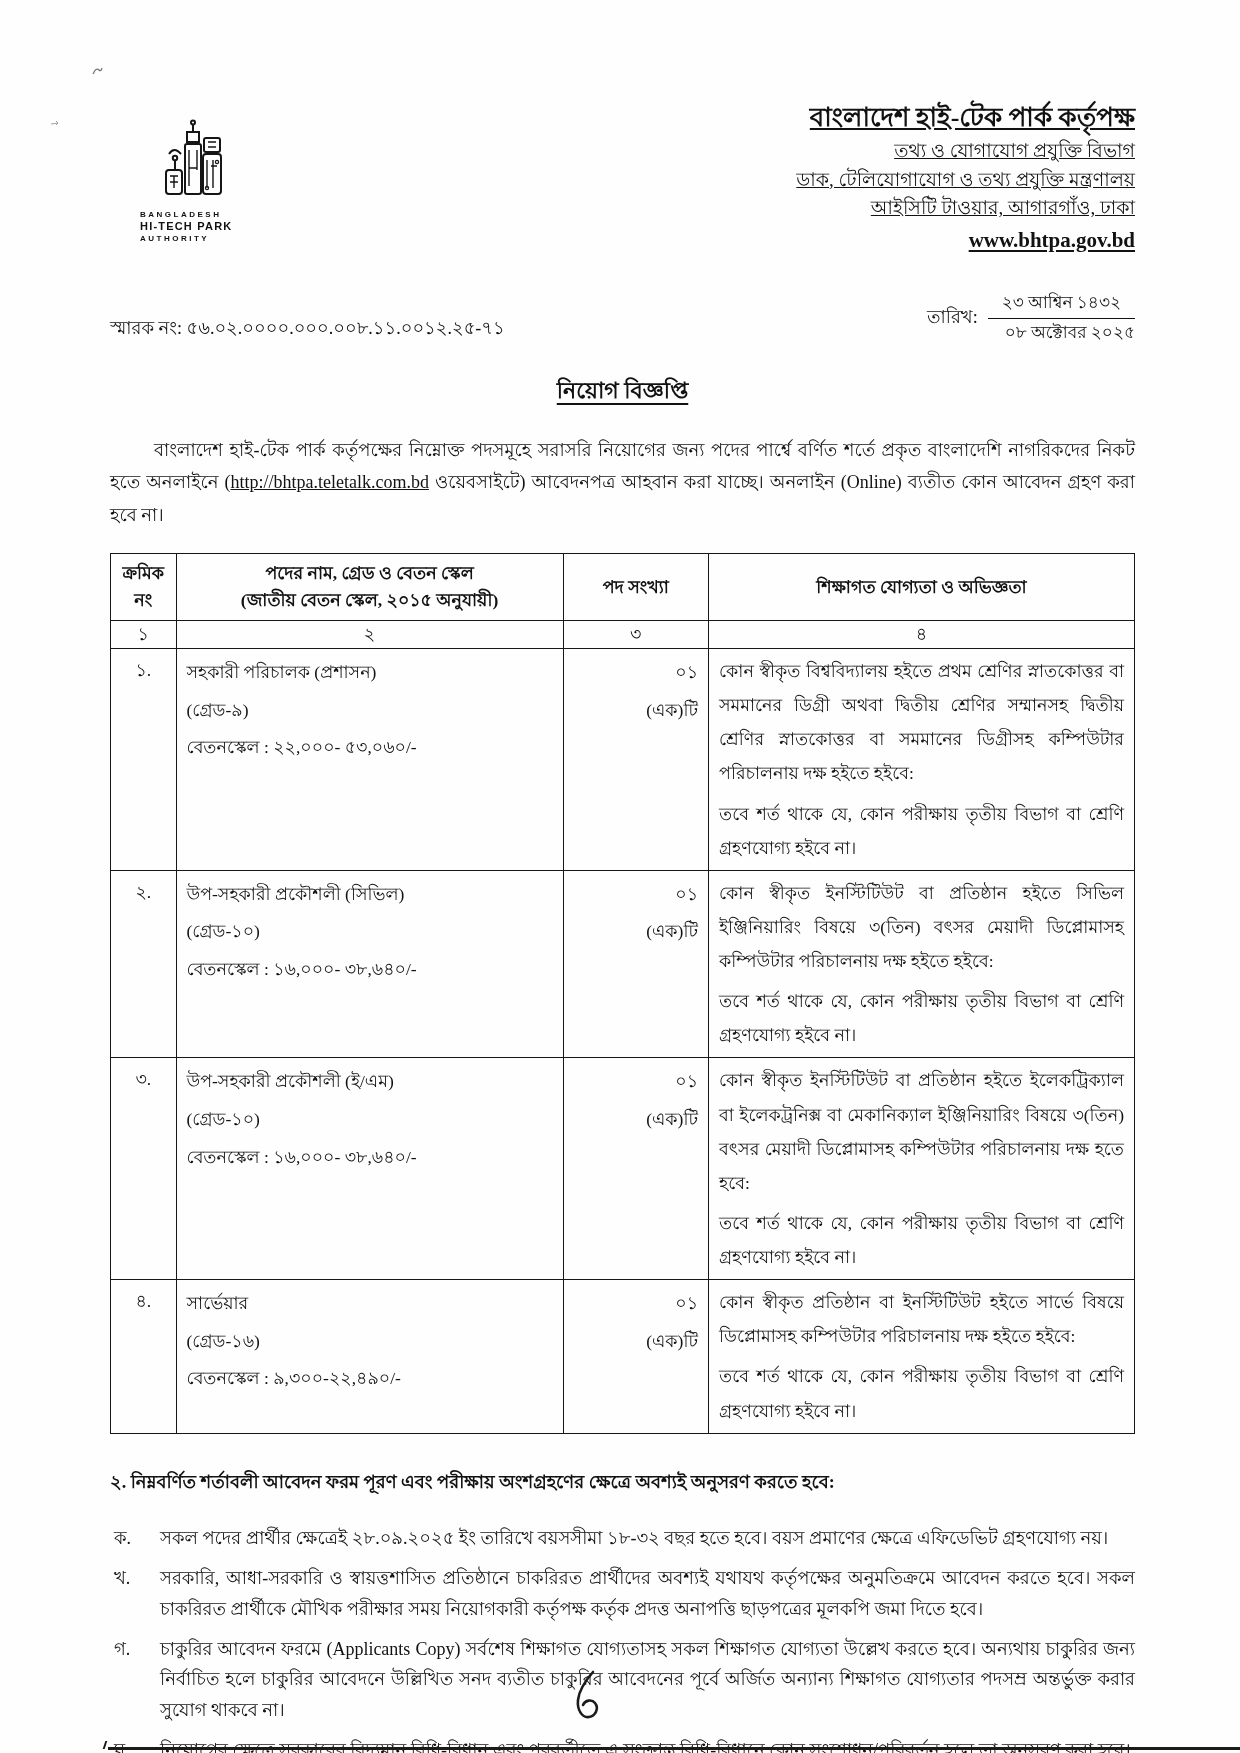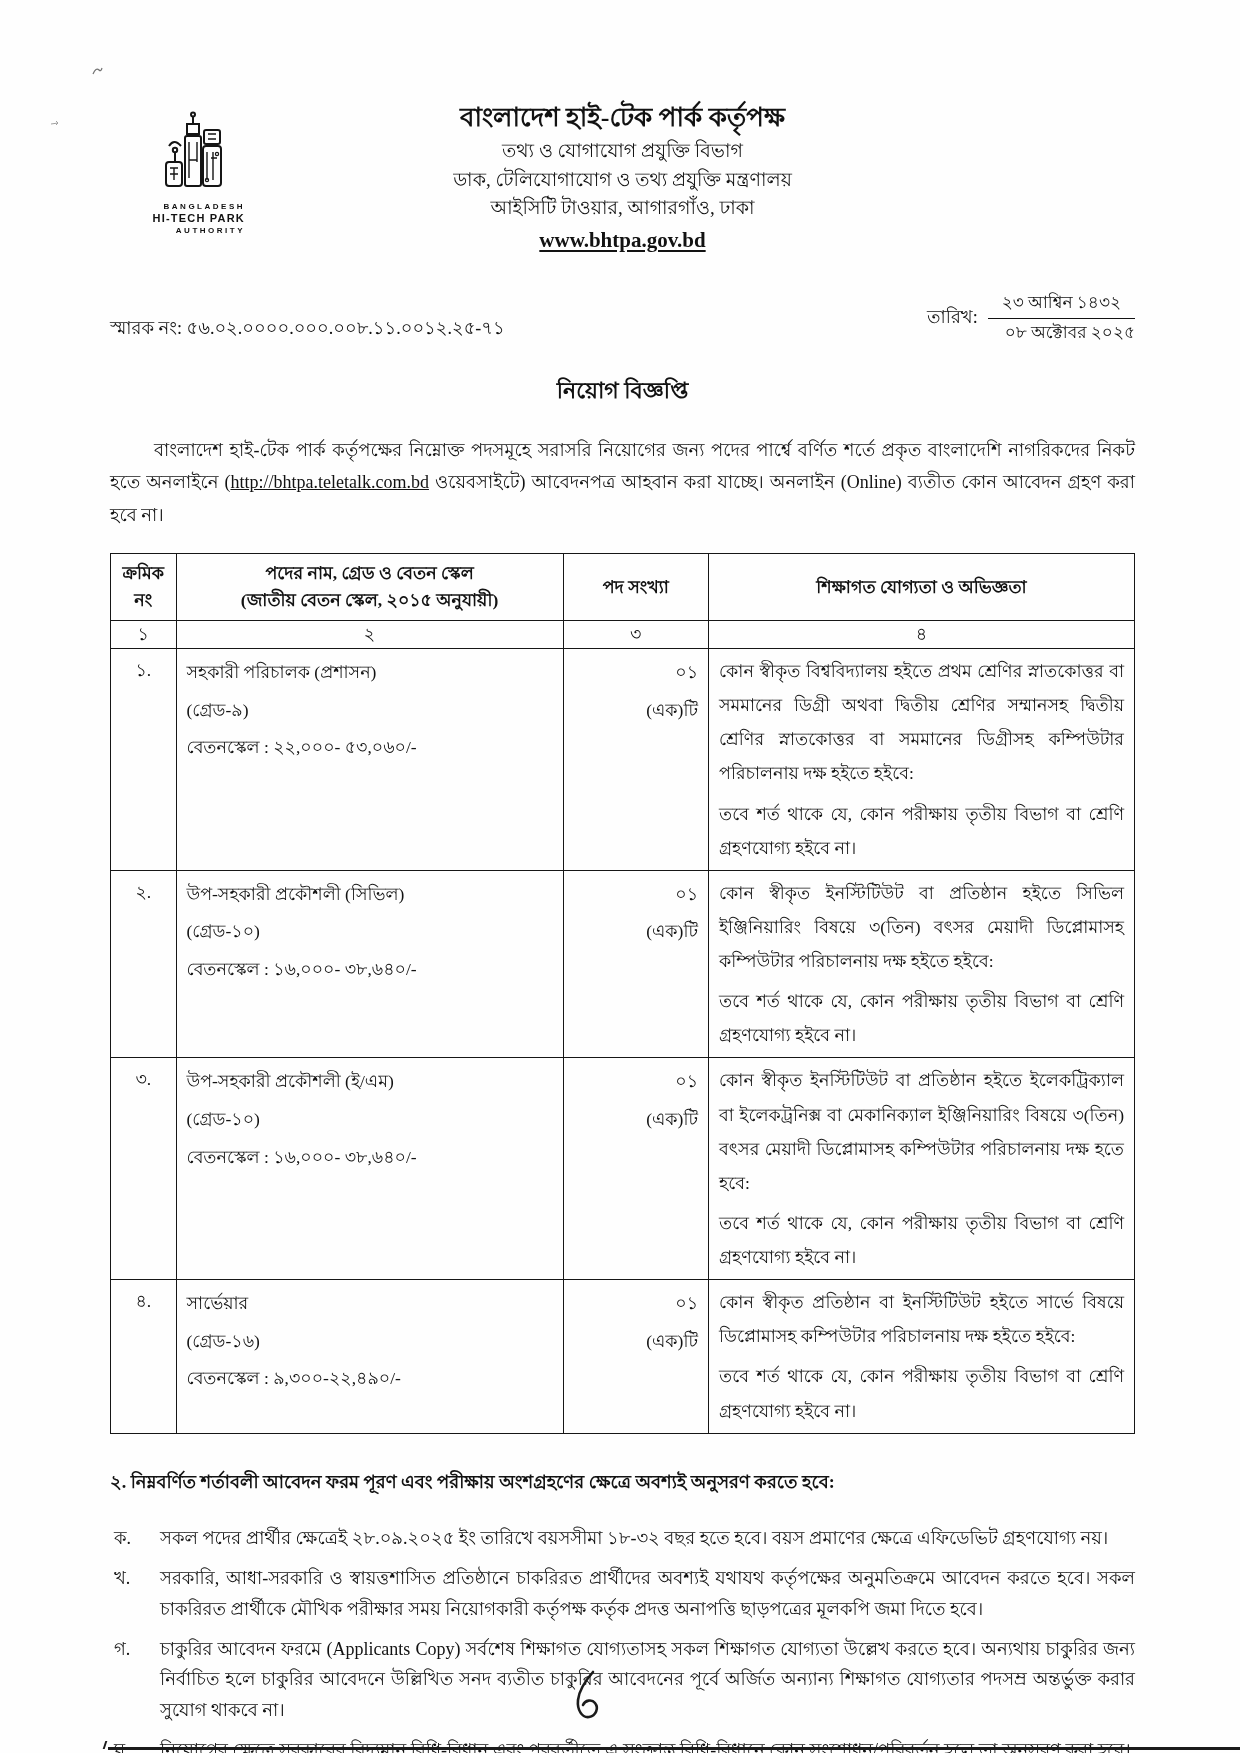--- a/index.html
+++ b/index.html
@@ -9,41 +9,41 @@
     margin:0 auto;
     background:#fefefe;
     color:#121212;
     font-family:"Liberation Serif","DejaVu Serif",serif;
     overflow:hidden;
   }
   .content{padding:0 105px 0 110px;}
 
   
   .header{position:relative;margin-top:98px;min-height:160px;}
-  .logo{position:absolute;left:30px;top:12px;width:105px;text-align:right;}
+  .logo{position:absolute;left:30px;top:20px;width:105px;text-align:left;}
   .logo svg{display:block;margin:0 auto;}
   .logo-text{font-family:"Liberation Sans","DejaVu Sans",sans-serif;font-weight:bold;color:#111;line-height:1.25;}
   .logo-line1,.logo-line3{font-size:8px;letter-spacing:2.5px;}
   .logo-line2{font-size:11px;letter-spacing:1.2px;}
-  .org-block{text-align:center;line-height:1.5;}
+  .org-block{text-align:right;line-height:1.5;text-decoration:underline;}
   .org-name{font-size:26px;font-weight:bold;}
   .org-line{font-size:19px;}
   .org-site{font-size:21px;font-weight:bold;text-decoration:underline;text-underline-offset:3px;display:inline-block;margin-top:2px;color:#121212;}
 
   
   .memo-row{display:flex;justify-content:space-between;align-items:flex-end;margin-top:34px;font-size:18px;}
   .memo{white-space:nowrap;}
   .date-block{display:flex;align-items:center;gap:10px;}
   .date-frac{display:inline-block;text-align:center;font-size:17px;line-height:1.35;}
   .date-top{border-bottom:1.6px solid #121212;padding:0 14px 3px 14px;}
   .date-bottom{padding-top:3px;}
 
   
   .doc-title{margin-top:28px;text-align:center;font-size:22px;font-weight:bold;}
-  .doc-title span{text-underline-offset:5px;margin-top:44px;}
+  .doc-title span{text-decoration:underline;text-underline-offset:5px;margin-top:44px;}
 
   
   .intro{margin-top:24px;font-size:18px;line-height:1.8;text-align:justify;text-indent:44px;}
   .intro .link{text-decoration:underline;color:#121212;}
 
   
   table.posts{width:100%;border-collapse:collapse;margin-top:22px;font-size:17.5px;}
   table.posts td,table.posts th{border:1.6px solid #161616;padding:5px 10px;vertical-align:top;}
   table.posts th{font-weight:bold;text-align:center;vertical-align:middle;line-height:1.55;padding:6px 8px;}
   tr.colnum td{text-align:center;padding:2px 6px;line-height:1.3;}

